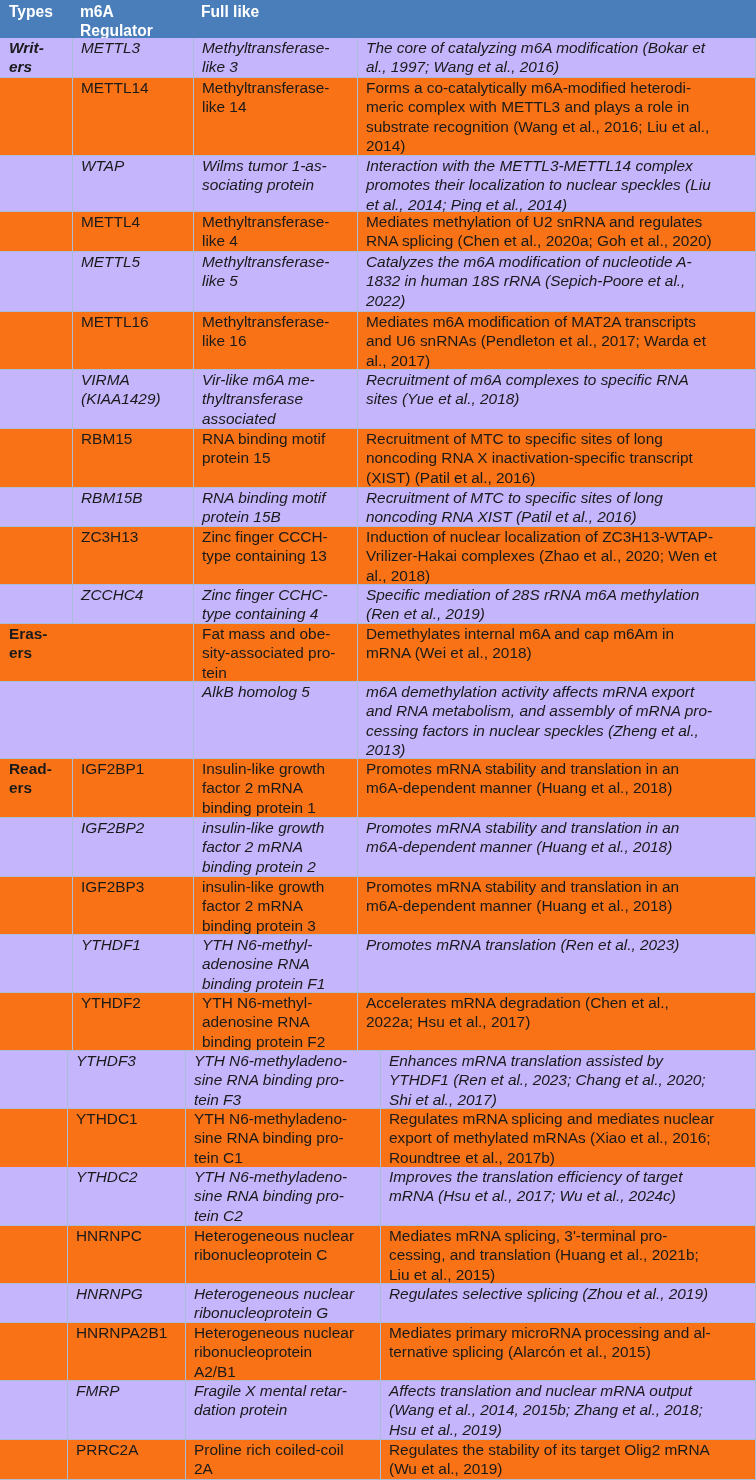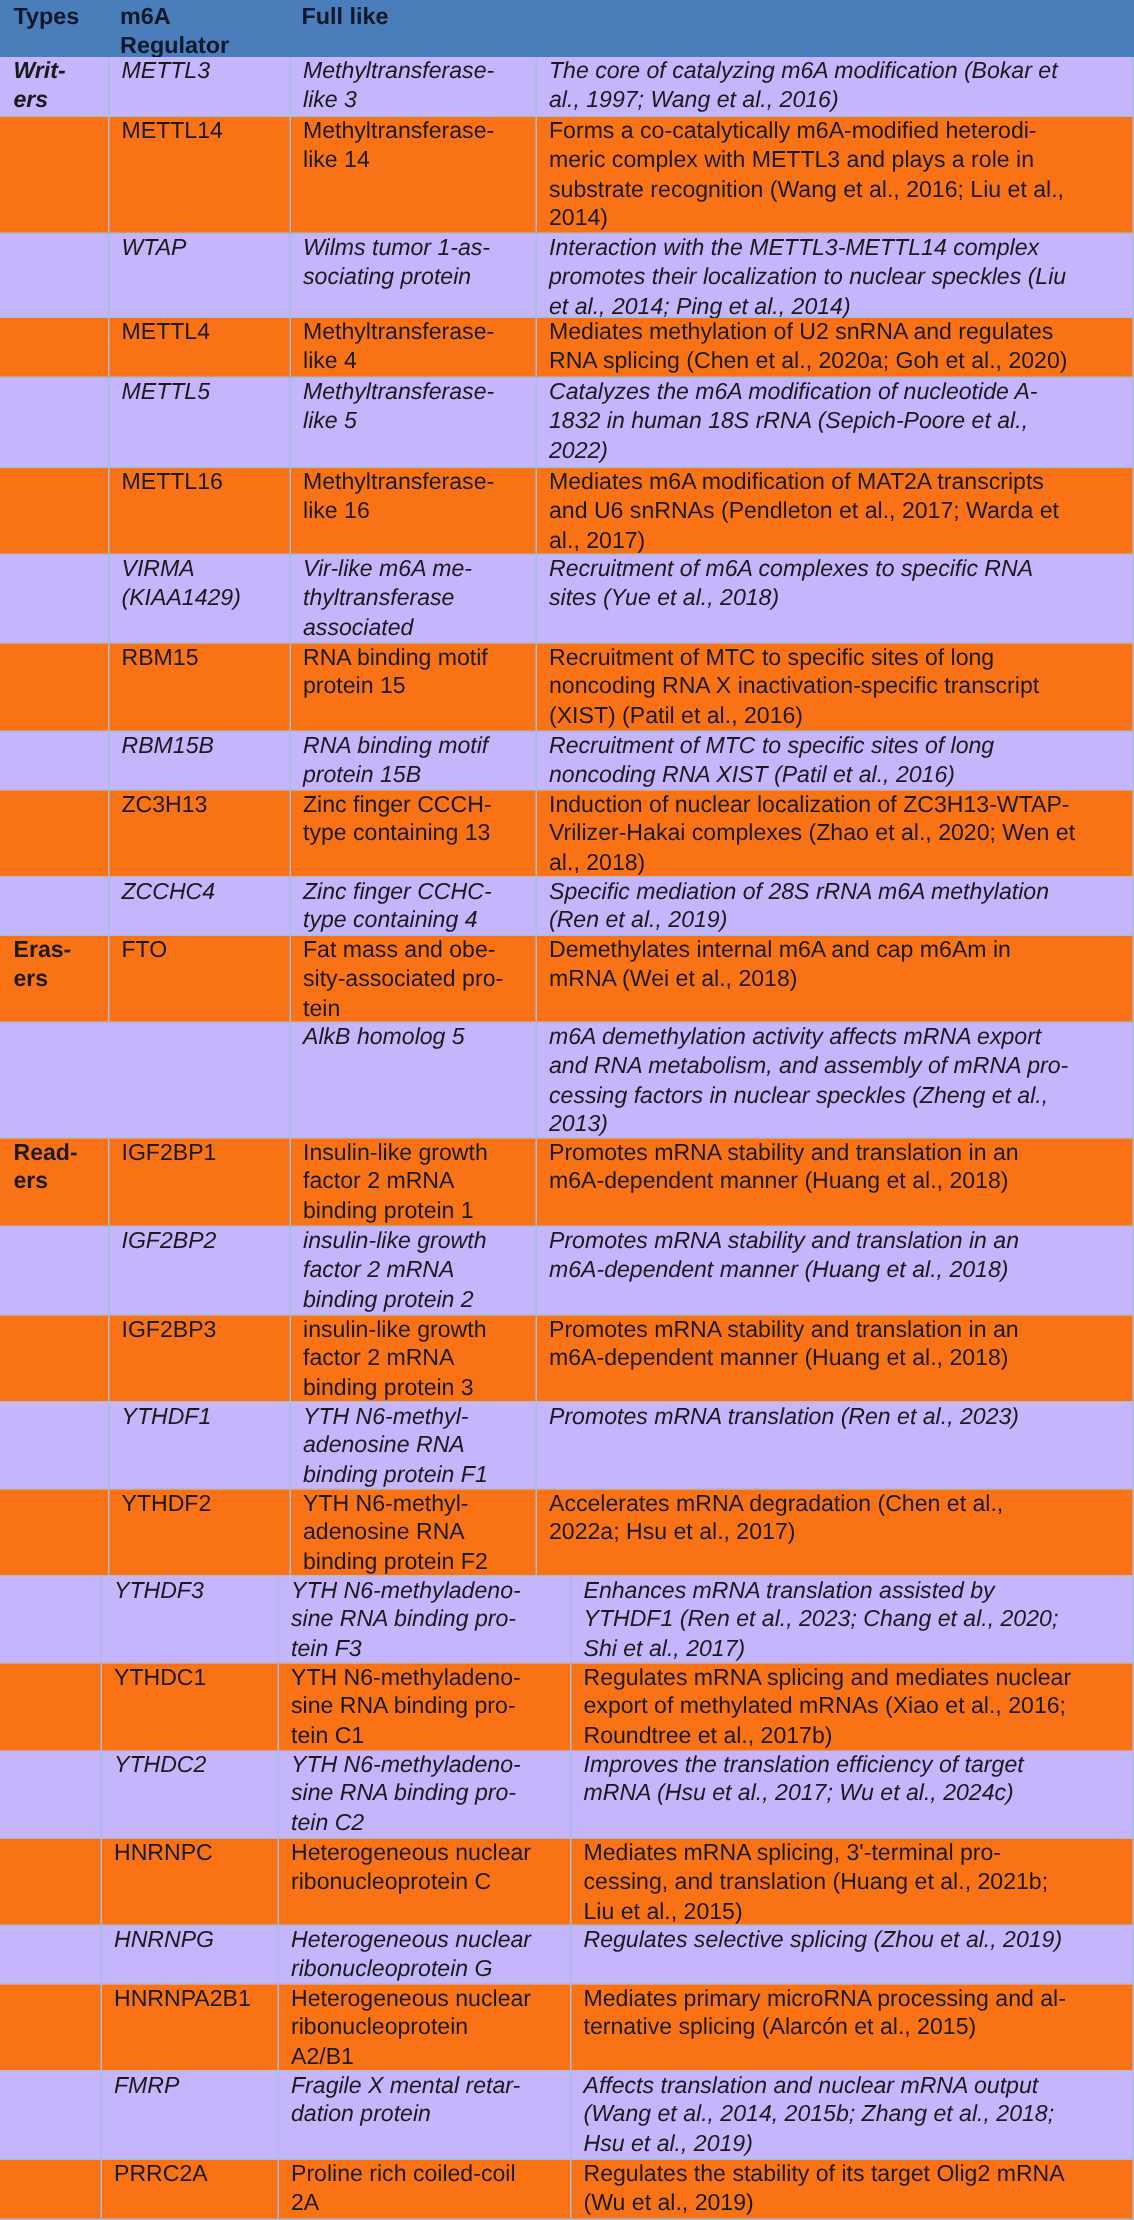--- a/index.html
+++ b/index.html
@@ -3,21 +3,21 @@
 <meta charset="utf-8">
 <style>
   html, body { margin: 0; padding: 0; background: #ffffff; }
   body { width: 756px; height: 1480px; overflow: hidden; position: relative;
          font-family: "Liberation Sans", sans-serif; color: #1a1a1a; }
   .tbl { position: absolute; left: 0; top: 0; width: 756px; }
   .row { position: absolute; left: 0; width: 756px; box-sizing: border-box;
          border-bottom: 1px solid #a9bcd9; }
   .row.shade { background: #c4b5fd; font-style: italic; }
   .row.plain { background: #f97316; }
-  .row.header { background: #4a7ebb; color: #0f172a; font-weight: bold; border-bottom: none; }
+  .row.header { background: #4a7ebb; color: #ffffff; font-weight: bold; border-bottom: none; }
   .cell { position: absolute; top: 0; bottom: 0; box-sizing: border-box;
           padding: 0 6px 0 8px; font-size: 15.4px; line-height: 19.3px; white-space: pre-line;
           border-left: 1px solid #a9bcd9; }
   .cell.first { border-left: none; padding-left: 9px; }
   .row.header .cell { border-left: none; font-size: 15.6px; line-height: 19px; }
   .cell.type { font-weight: bold; }
   .c1 { left: 0; width: 72px; }
   .c2 { left: 72px; width: 121px; }
   .c3 { left: 193px; width: 164px; }
   .c4 { left: 357px; width: 399px; }
@@ -134,21 +134,20 @@
         <div class="cell first type c1"></div>
         <div class="cell c2">ZCCHC4</div>
         <div class="cell c3">Zinc finger CCHC-
 type containing 4</div>
         <div class="cell c4">Specific mediation of 28S rRNA m6A methylation
 (Ren et al., 2019)</div>
       </div>
       <div class="row plain" style="top: 624px; height: 58px;">
         <div class="cell first type c1">Eras-
 ers</div>
-        <div class="cell c2">FTO</div>
         <div class="cell c3">Fat mass and obe-
 sity-associated pro-
 tein</div>
         <div class="cell c4">Demethylates internal m6A and cap m6Am in
 mRNA (Wei et al., 2018)</div>
       </div>
       <div class="row shade" style="top: 682px; height: 77px;">
         <div class="cell first type c1"></div>
         <div class="cell c3">AlkB homolog 5</div>
         <div class="cell c4">m6A demethylation activity affects mRNA export

